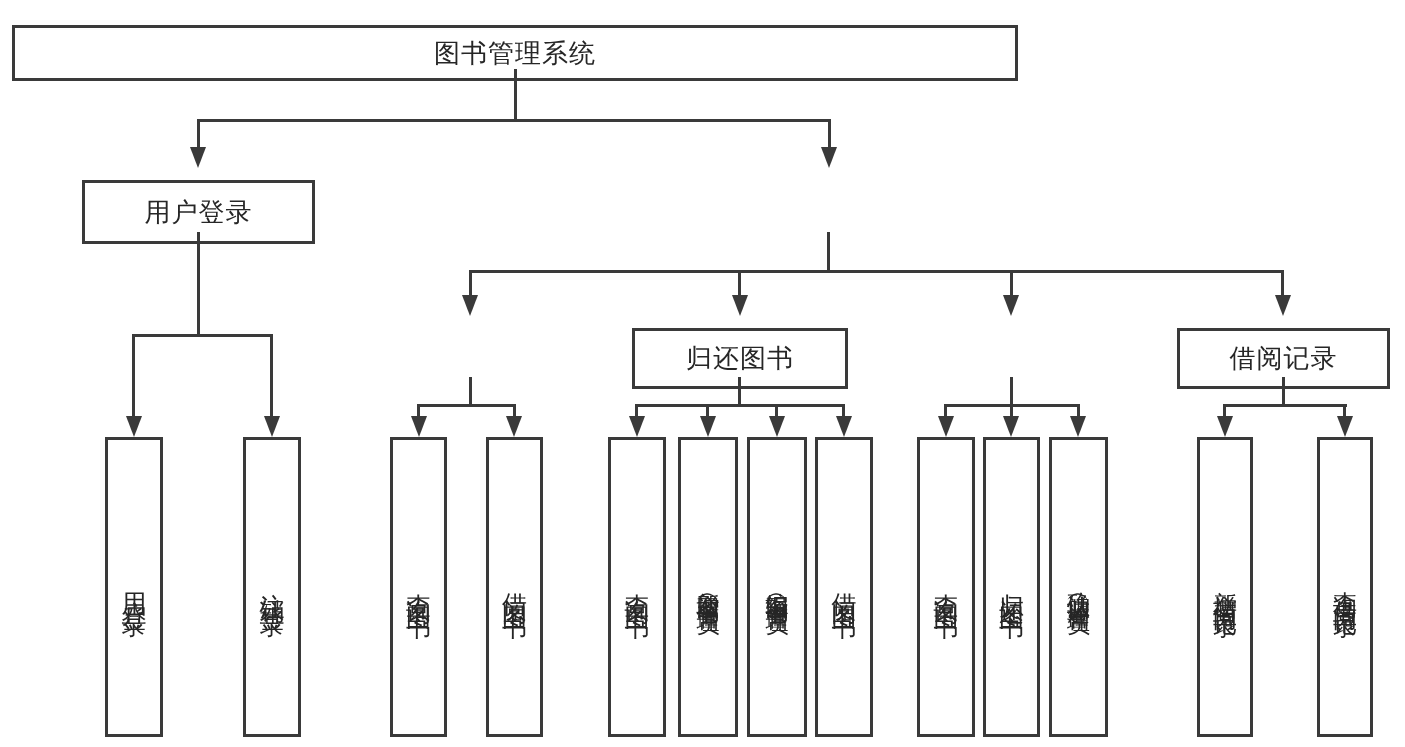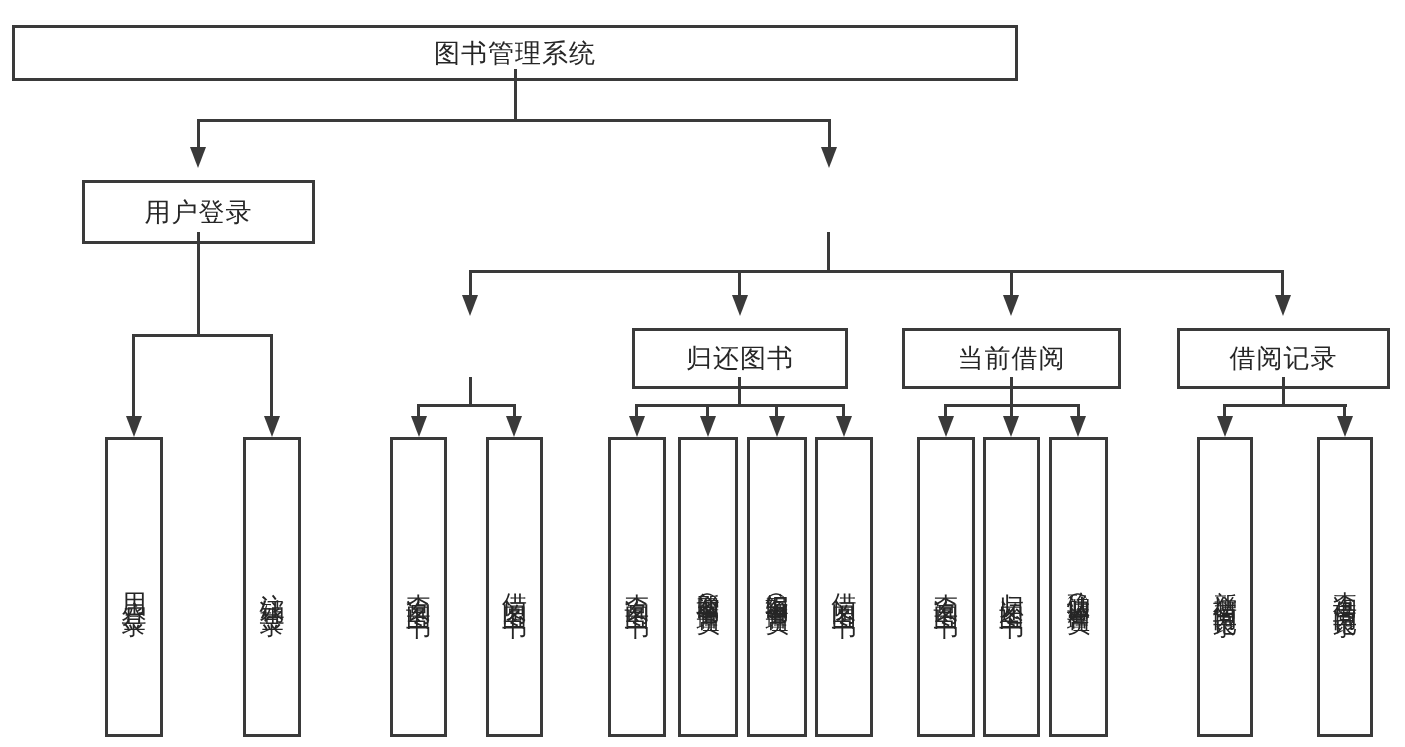--- a/index.html
+++ b/index.html
@@ -56,23 +56,20 @@
   <div class="node" style="left:82px;top:168px;width:233px;height:64px;">
     <span>用户登录</span>
   </div>
 
 
 
   <div class="node" style="left:632px;top:316px;width:216px;height:61px;">
     <span>归还图书</span>
   </div>
 
-  <div class="node" style="left:902px;top:316px;width:219px;height:61px;">
-    <span>当前借阅</span>
-  </div>
 
   <div class="node" style="left:1177px;top:316px;width:213px;height:61px;">
     <span>借阅记录</span>
   </div>
 
   <div class="leaf" style="left:105px;width:58px;">
     <span>用户登录</span>
   </div>
   <div class="leaf" style="left:243px;width:58px;">
     <span>注销登录</span>

